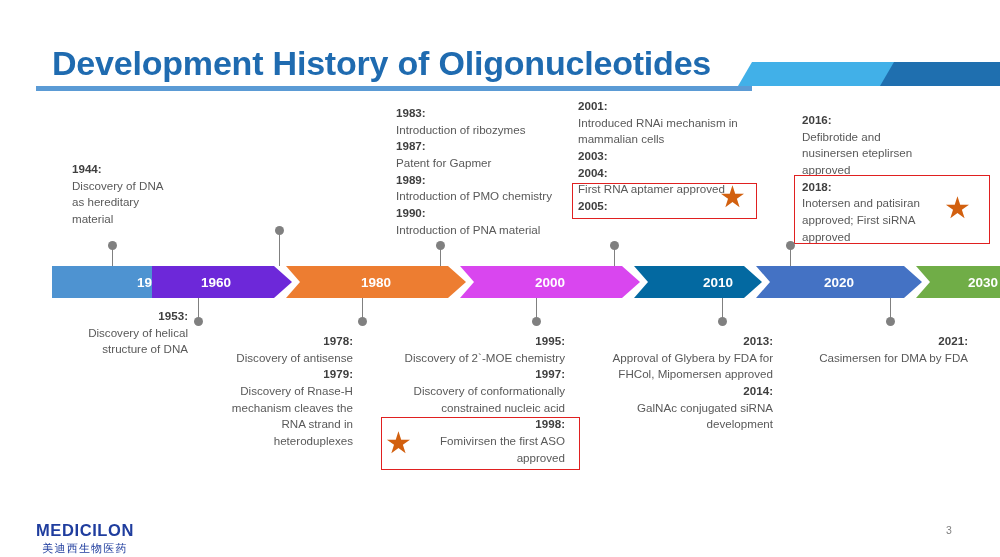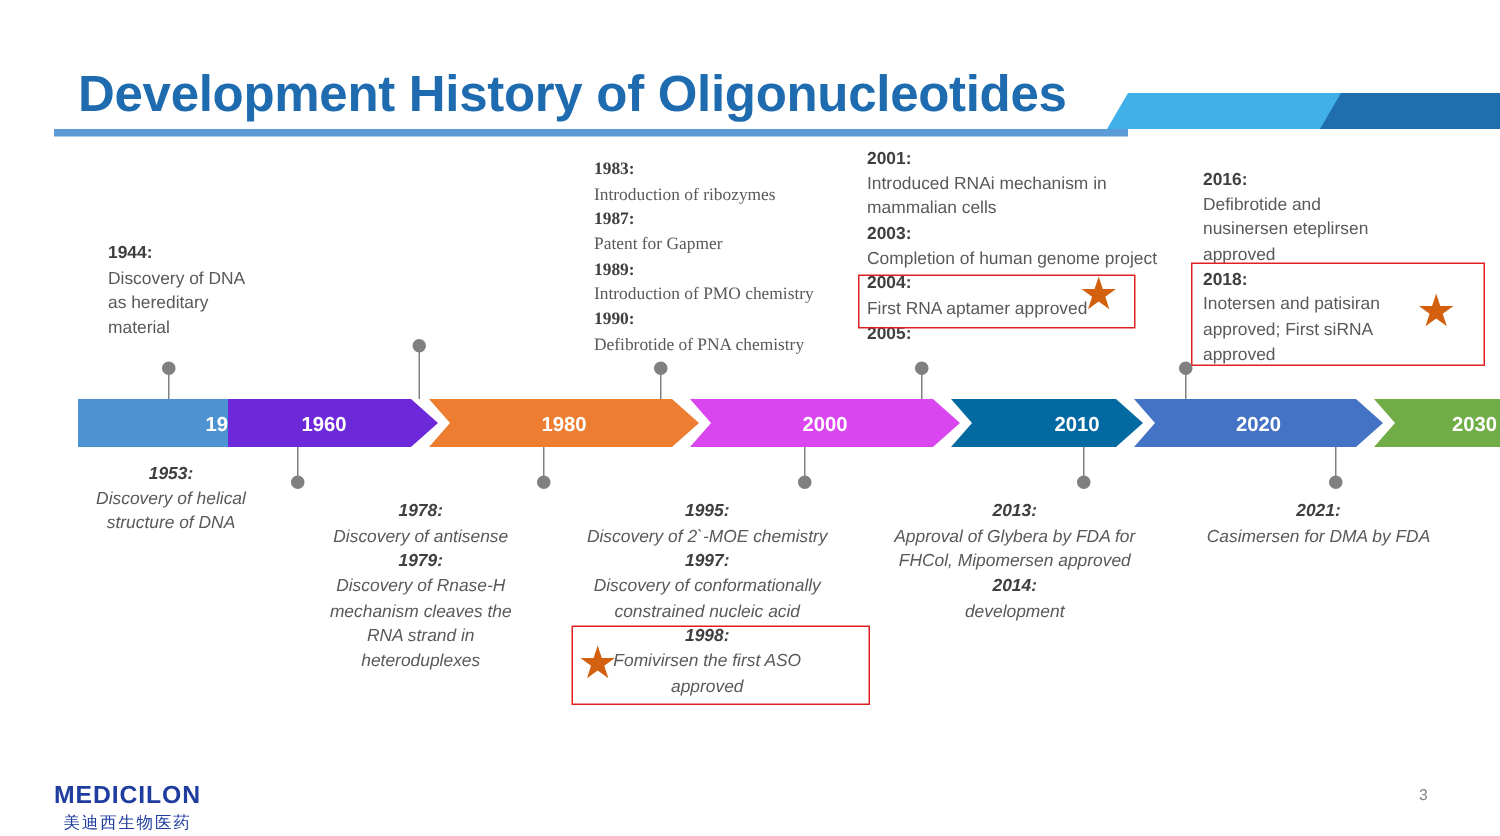--- a/index.html
+++ b/index.html
@@ -57,21 +57,21 @@
     width:1.6px;background:#808080;position:absolute;left:3.7px;
   }
   .pin.up .dot{top:0;}
   .pin.up .stem{bottom:0;top:4px;}
   .pin.down .dot{bottom:0;}
   .pin.down .stem{top:0;bottom:4px;}
 
   
   .blk{position:absolute;font-size:11.6px;color:#595959;line-height:1.44;}
   .blk .yr{font-weight:bold;color:#3F3F3F;}
-  .blk.r{text-align:center;font-style:italic;}
+  .blk.r{text-align:right;}
   .blk.l{text-align:left;}
   .ln{display:block;white-space:nowrap;}
 
   
   .hl{
     position:absolute;border:1.4px solid #E02020;background:transparent;
     box-sizing:border-box;
   }
   .star{position:absolute;color:#D2600F;line-height:1;}
 
@@ -99,37 +99,36 @@
   <div class="hdr-deco hdr-dark"></div>
 
   <div class="blk l" style="left:72px;top:161px;width:150px;">
     <span class="ln"><span class="yr">1944:</span></span>
     <span class="ln">Discovery of DNA</span>
     <span class="ln">as hereditary</span>
     <span class="ln">material</span>
   </div>
 
 
-  <div class="blk l" style="left:396px;top:105px;width:200px;font-family:Liberation Serif, serif;">
+  <div class="blk l" style="left:396px;top:105px;width:200px;">
     <span class="ln"><span class="yr">1983:</span></span>
     <span class="ln">Introduction of ribozymes</span>
     <span class="ln"><span class="yr">1987:</span></span>
     <span class="ln">Patent for Gapmer</span>
     <span class="ln"><span class="yr">1989:</span></span>
     <span class="ln">Introduction of PMO chemistry</span>
     <span class="ln"><span class="yr">1990:</span></span>
-    <span class="ln">Defibrotide of PNA chemistry</span>
+    <span class="ln">Introduction of PNA material</span>
   </div>
 
   <div class="blk l" style="left:578px;top:98px;width:215px;">
     <span class="ln"><span class="yr">2001:</span></span>
     <span class="ln">Introduced RNAi mechanism in</span>
     <span class="ln">mammalian cells</span>
     <span class="ln"><span class="yr">2003:</span></span>
-    <span class="ln">Completion of human genome project</span>
     <span class="ln"><span class="yr">2004:</span></span>
     <span class="ln">First RNA aptamer approved</span>
     <span class="ln"><span class="yr">2005:</span></span>
   </div>
   <div class="hl" style="left:572px;top:183px;width:185px;height:36px;"></div>
   <span class="star" style="left:719px;top:182px;font-size:30px;">★</span>
 
   <div class="blk l" style="left:802px;top:112px;width:170px;">
     <span class="ln"><span class="yr">2016:</span></span>
     <span class="ln">Defibrotide and</span>
@@ -236,20 +235,21 @@
     <span class="ln">approved</span>
   </div>
   <div class="hl" style="left:381px;top:417px;width:199px;height:53px;"></div>
   <span class="star" style="left:385px;top:428px;font-size:30px;">★</span>
 
   <div class="blk r" style="left:580px;top:333px;width:193px;">
     <span class="ln"><span class="yr">2013:</span></span>
     <span class="ln">Approval of Glybera by FDA for</span>
     <span class="ln">FHCol, Mipomersen approved</span>
     <span class="ln"><span class="yr">2014:</span></span>
+    <span class="ln">GalNAc conjugated siRNA</span>
     <span class="ln">development</span>
   </div>
 
   <div class="blk r" style="left:790px;top:333px;width:178px;">
     <span class="ln"><span class="yr">2021:</span></span>
     <span class="ln">Casimersen for DMA by FDA</span>
   </div>
 
   <div class="logo">
     <div class="en">MEDICILON</div>

